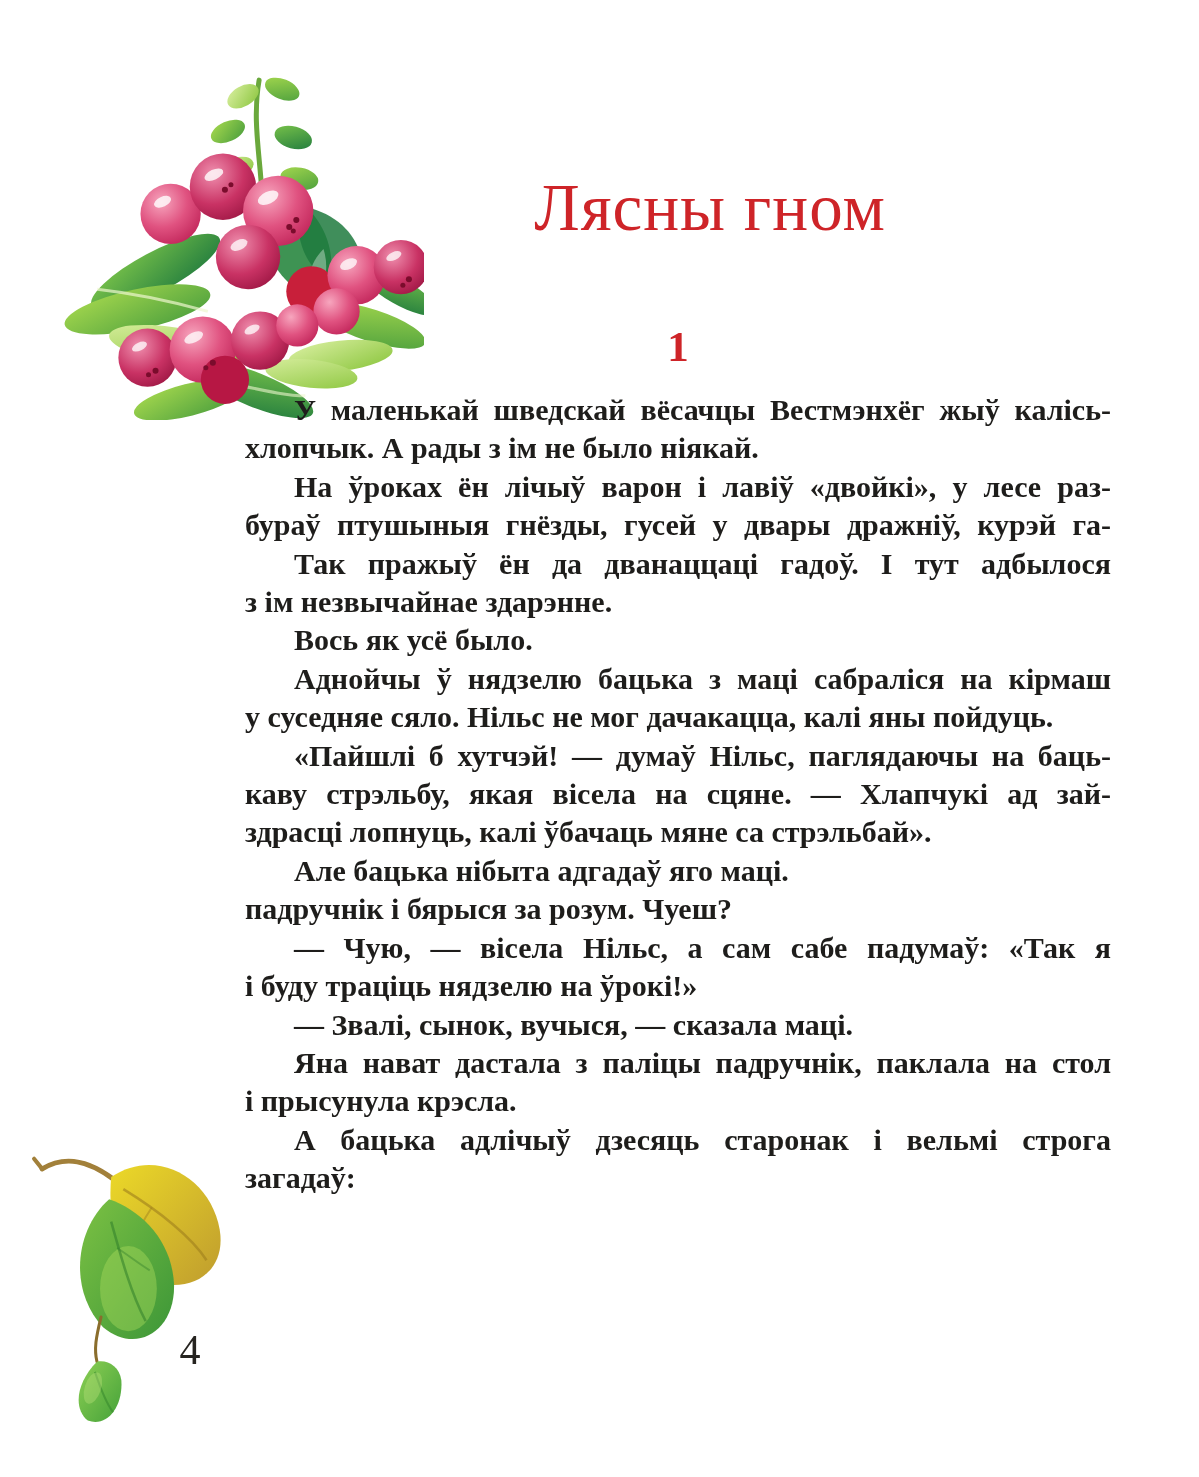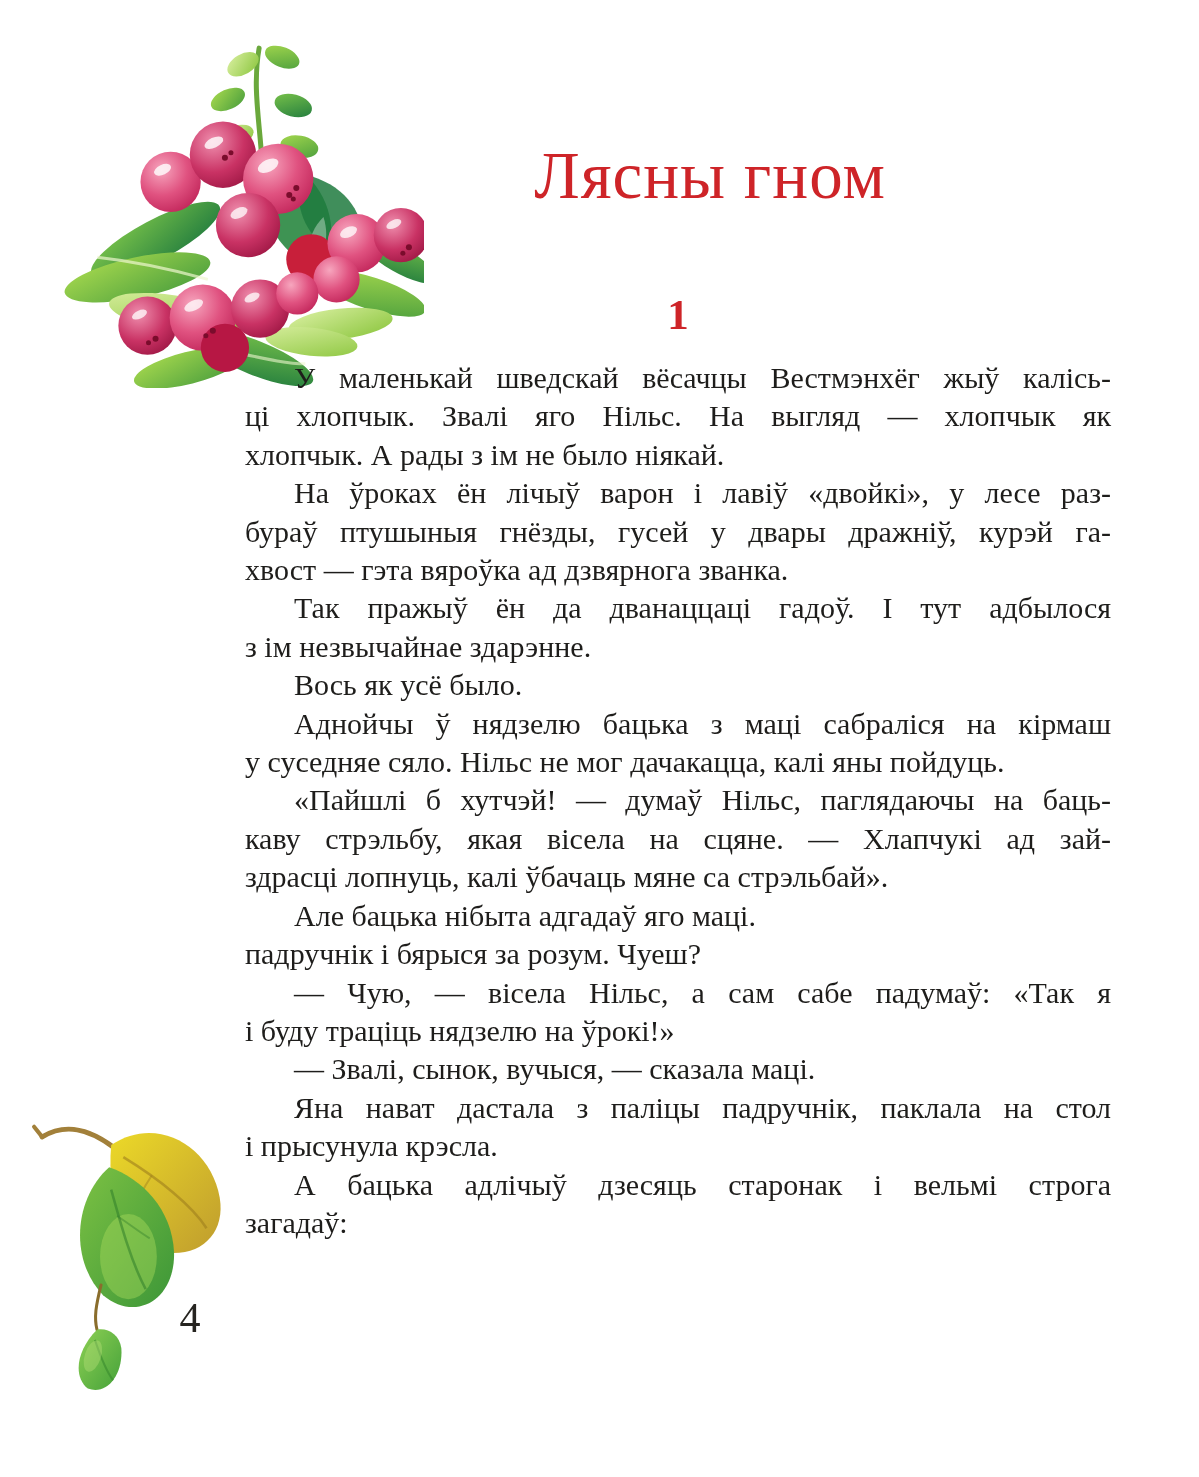--- a/index.html
+++ b/index.html
@@ -3,20 +3,21 @@
 <meta charset="utf-8">
 <style>
   html, body { margin: 0; padding: 0; background: #ffffff; }
   .page {
     position: relative;
     width: 1199px;
     height: 1420px;
     background: #ffffff;
     overflow: hidden;
     font-family: "Liberation Serif", "DejaVu Serif", serif;
+    margin-top: 32px;
   }
   .illu-top { position: absolute; left: 52px; top: 26px; width: 372px; height: 362px; }
   .illu-bottom { position: absolute; left: 30px; top: 1104px; width: 208px; height: 290px; }
   .title {
     position: absolute;
     left: 430px; top: 139px; width: 560px;
     margin: 0;
     text-align: center;
     font-size: 67px;
     line-height: 1.08;
@@ -39,20 +40,21 @@
     color: #1e1d1b;
     font-size: 30px;
     line-height: 38.4px;
   }
   .story p { margin: 0; padding: 0; }
   .story .line {
     display: block;
     text-align: justify;
     text-align-last: justify;
     white-space: normal;
+    font-weight: bold;
   }
   .story .line.last { text-align-last: left; }
   .story .line.first { text-indent: 49px; }
   .page-number {
     position: absolute;
     left: 157px; top: 1297px; width: 66px;
     text-align: center;
     font-size: 42px;
     line-height: 1;
     color: #262420;
@@ -156,27 +158,25 @@
     </g>
   </svg>
 
   <h1 class="title" style="color: rgb(206, 36, 40);">Лясны гном</h1>
 
   <div class="chapter-number" style="color: rgb(206, 36, 40);">1</div>
 
   <section class="story" style="color: rgb(30, 29, 27);">
       <p>
         <span class="line first">У маленькай шведскай вёсачцы Вестмэнхёг жыў калісь-</span>
-        <span class="line">ці хлопчык. Звалі яго Нільс. На выгляд — хлопчык як</span>
         <span class="line last">хлопчык. А рады з ім не было ніякай.</span>
       </p>
       <p>
         <span class="line first">На ўроках ён лічыў варон і лавіў «двойкі», у лесе раз-</span>
         <span class="line">бураў птушыныя гнёзды, гусей у двары дражніў, курэй га-</span>
-        <span class="line last">хвост — гэта вяроўка ад дзвярнога званка.</span>
       </p>
       <p>
         <span class="line first">Так пражыў ён да дванаццаці гадоў. І тут адбылося</span>
         <span class="line last">з ім незвычайнае здарэнне.</span>
       </p>
       <p>
         <span class="line first last">Вось як усё было.</span>
       </p>
       <p>
         <span class="line first">Аднойчы ў нядзелю бацька з маці сабраліся на кірмаш</span>

